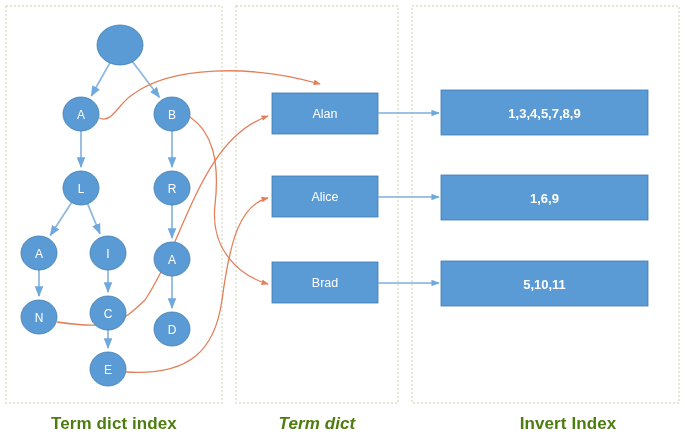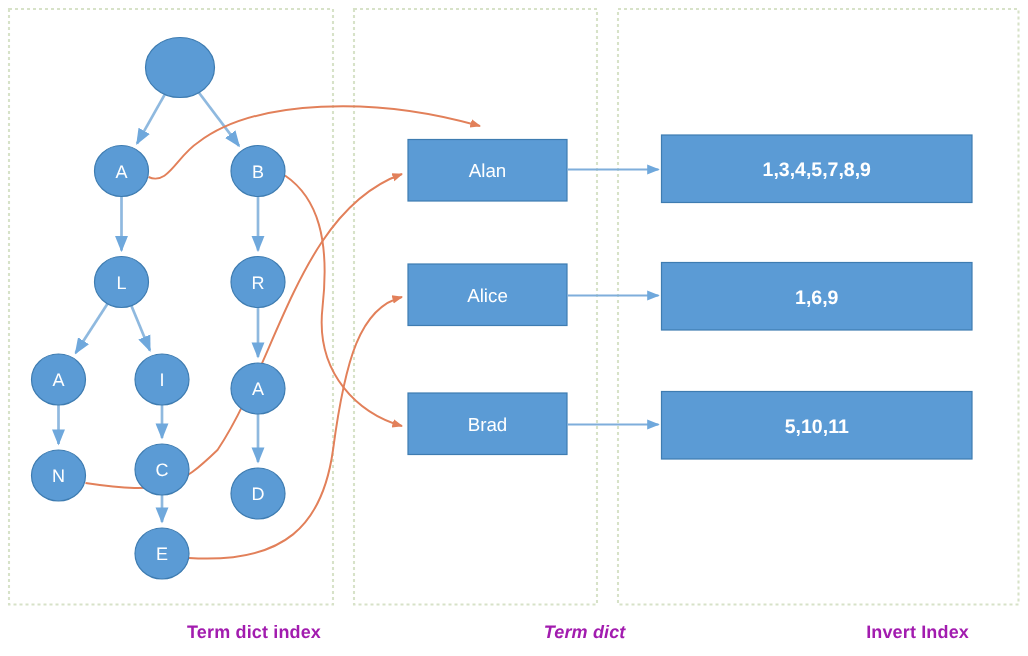--- a/index.html
+++ b/index.html
@@ -8,24 +8,24 @@
     background:#ffffff;
     font-family:"Liberation Sans", sans-serif;
     overflow:hidden;
     position:relative;
   }
   #stage{position:absolute;left:0;top:0;width:685px;height:437px;}
   svg#canvas{position:absolute;left:0;top:0;width:685px;height:437px;}
 
   .panel-label{
     position:absolute;
-    font-size:12px;
+    font-size:17px;
     font-weight:bold;
-    color:#a21caf;
-    text-align:right;
+    color:#4d7c0f;
+    text-align:center;
     white-space:nowrap;
     letter-spacing:0.1px;
   }
   .watermark{
     position:absolute;
     left:452px; top:400px;
     font-size:15px;
     color:#d9dee3;
     white-space:nowrap;
     letter-spacing:0.2px;
@@ -151,16 +151,16 @@
         <g>
           <rect x="441" y="261" width="207" height="45" fill="#5B9BD5" stroke="#3E7CB1" stroke-width="0.8"></rect>
           <text x="544.5" y="288.5" text-anchor="middle" fill="#ffffff" font-size="13" font-weight="bold" font-family="&quot;Liberation Sans&quot;, sans-serif">5,10,11</text>
         </g>
       </g>
   </svg>
 
   <div id="labels-layer">
       <div class="panel-label" style="left: 14px; top: 414px; width: 200px;">Term dict index</div>
       <div class="panel-label" style="left: 217px; top: 414px; width: 200px; font-style: italic;">Term dict</div>
-      <div class="panel-label" style="left: 446px; top: 414px; width: 200px;">Invert Index</div>
+      <div class="panel-label" style="left: 468px; top: 414px; width: 200px;">Invert Index</div>
     </div>
 
 </div>
 
 </body></html>

